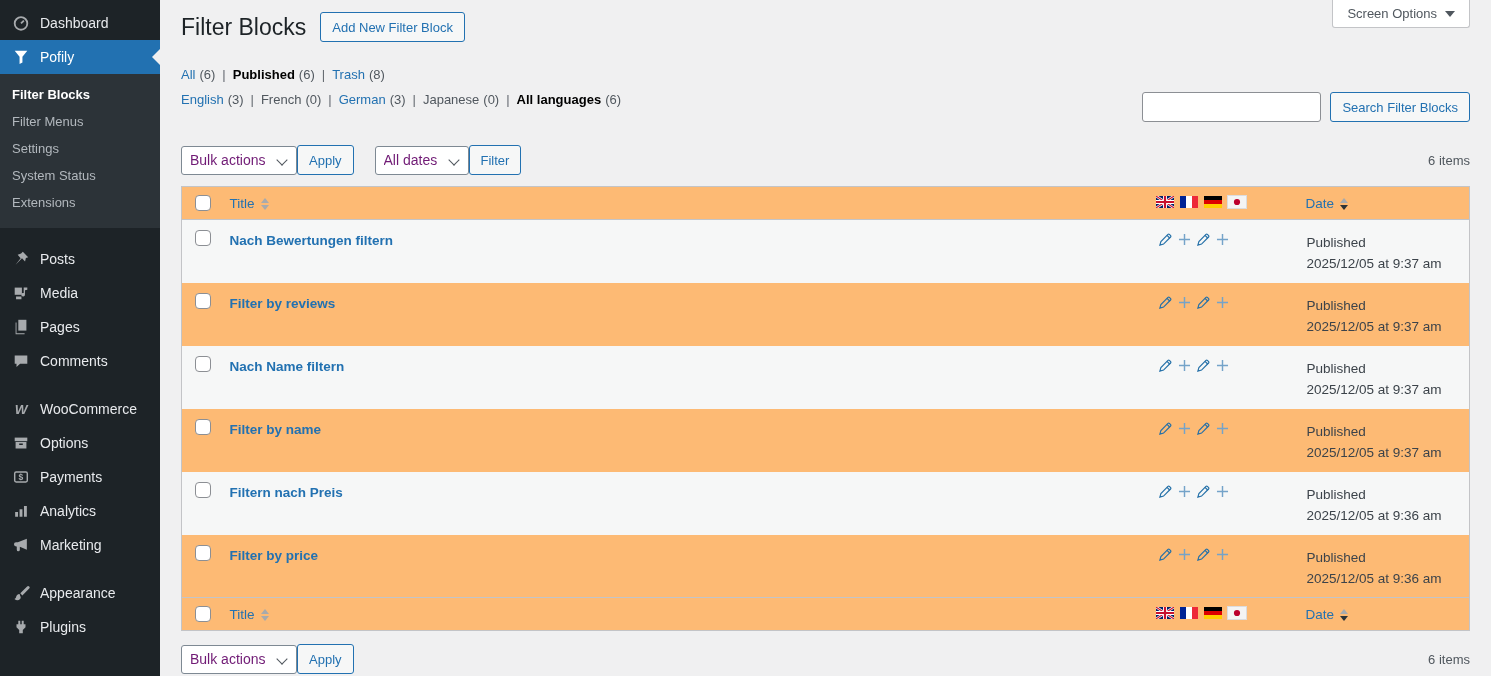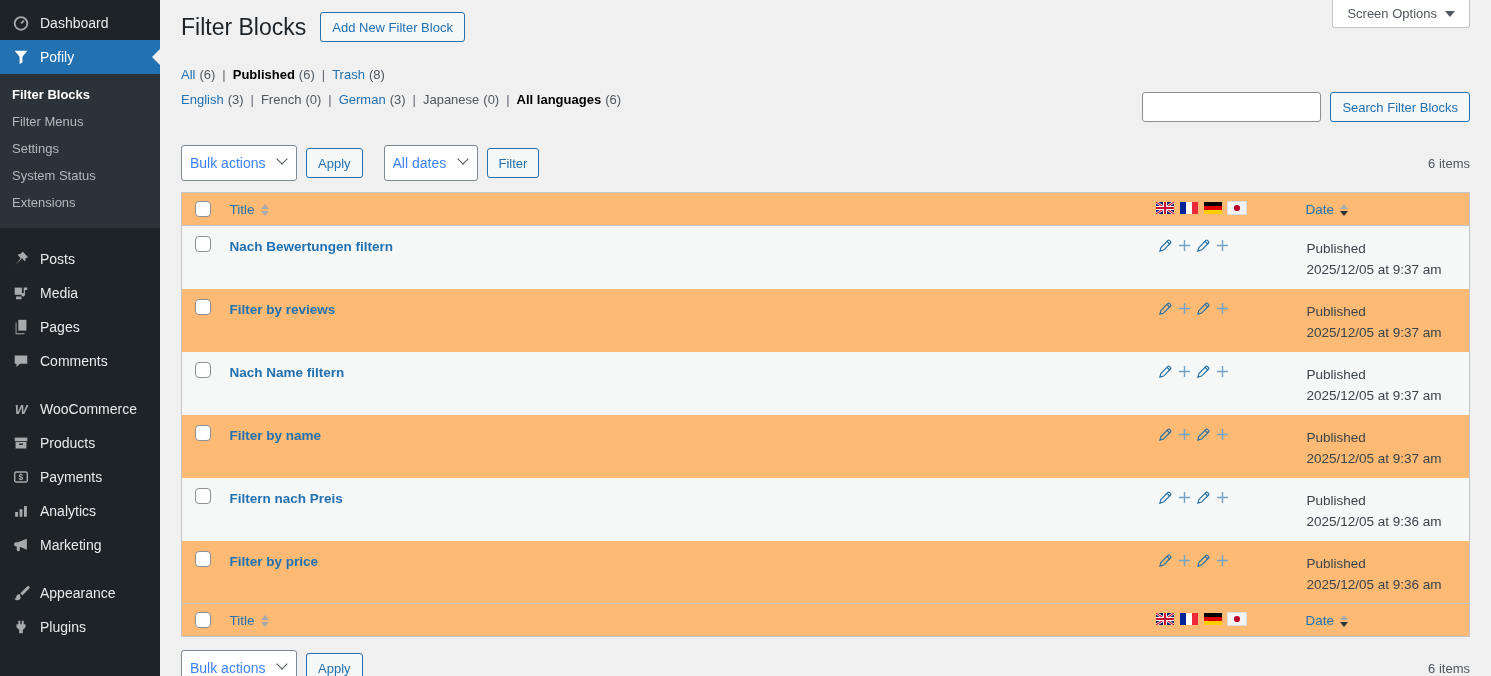--- a/index.html
+++ b/index.html
@@ -72,29 +72,29 @@
     background:#fff; padding:0 8px; font-size:14px; font-family:inherit; color:#2c3338;
   }
 
   .tablenav { display:flex; align-items:center; }
   .tablenav.top { margin-top:38px; }
   .tablenav.bottom { margin-top:13px; }
   .items-count { margin-left:auto; color:#50575e; font-size:13px; }
   .select-wrap { position:relative; display:inline-block; }
   .select-wrap select {
     appearance:none; -webkit-appearance:none;
-    height:36px; border:1px solid #7e8993; border-radius:3px; background:#fff;
-    font-size:14px; font-family:inherit; color:#3b82f6; padding:0 30px 0 8px; cursor:pointer;
+    height:29px; border:1px solid #7e8993; border-radius:3px; background:#fff;
+    font-size:14px; font-family:inherit; color:#701a75; padding:0 30px 0 8px; cursor:pointer;
   }
   .select-wrap::after {
     content:''; position:absolute; right:11px; top:10px; width:7px; height:7px;
     border-right:1.5px solid #50575e; border-bottom:1.5px solid #50575e;
     transform:rotate(45deg); pointer-events:none;
   }
-  .gap-l { margin-left:9px; }
+  .gap-l { }
   .gap-xl { margin-left:21px; }
 
   
   table.list-table {
     width:100%; margin-top:11px; border-collapse:collapse;
     background:#fdba74; border:1px solid #c3c4c7;
   }
   col.c-check { width:40px; } col.c-lang { width:150px; } col.c-date { width:172px; }
   thead th, tfoot th { text-align:left; padding:9px 8px 8px; font-weight:400; font-size:13.5px; }
   thead tr { border-bottom:1px solid #c3c4c7; }
@@ -203,21 +203,21 @@
         </span>
         <span class="mi-label">WooCommerce</span>
       </div>
       <div class="menu-item">
         <span class="mi-icon">
           <svg viewBox="0 0 20 20" fill="currentColor">
             <path d="M3 4h14v4H3z"></path>
             <path fill-rule="evenodd" d="M4 9h12v7H4V9zm4 1.5v1.6h4v-1.6H8z"></path>
           </svg>
         </span>
-        <span class="mi-label">Products</span>
+        <span class="mi-label">Options</span>
       </div>
       <div class="menu-item">
         <span class="mi-icon">
           <svg viewBox="0 0 20 20">
             <rect x="3" y="4.5" width="14" height="11" rx="1.6" fill="none" stroke="currentColor" stroke-width="1.6"></rect>
             <text x="10" y="13.4" text-anchor="middle" font-size="9.5" font-weight="bold" fill="currentColor" font-family="Liberation Sans,sans-serif">$</text>
           </svg>
         </span>
         <span class="mi-label">Payments</span>
       </div>

